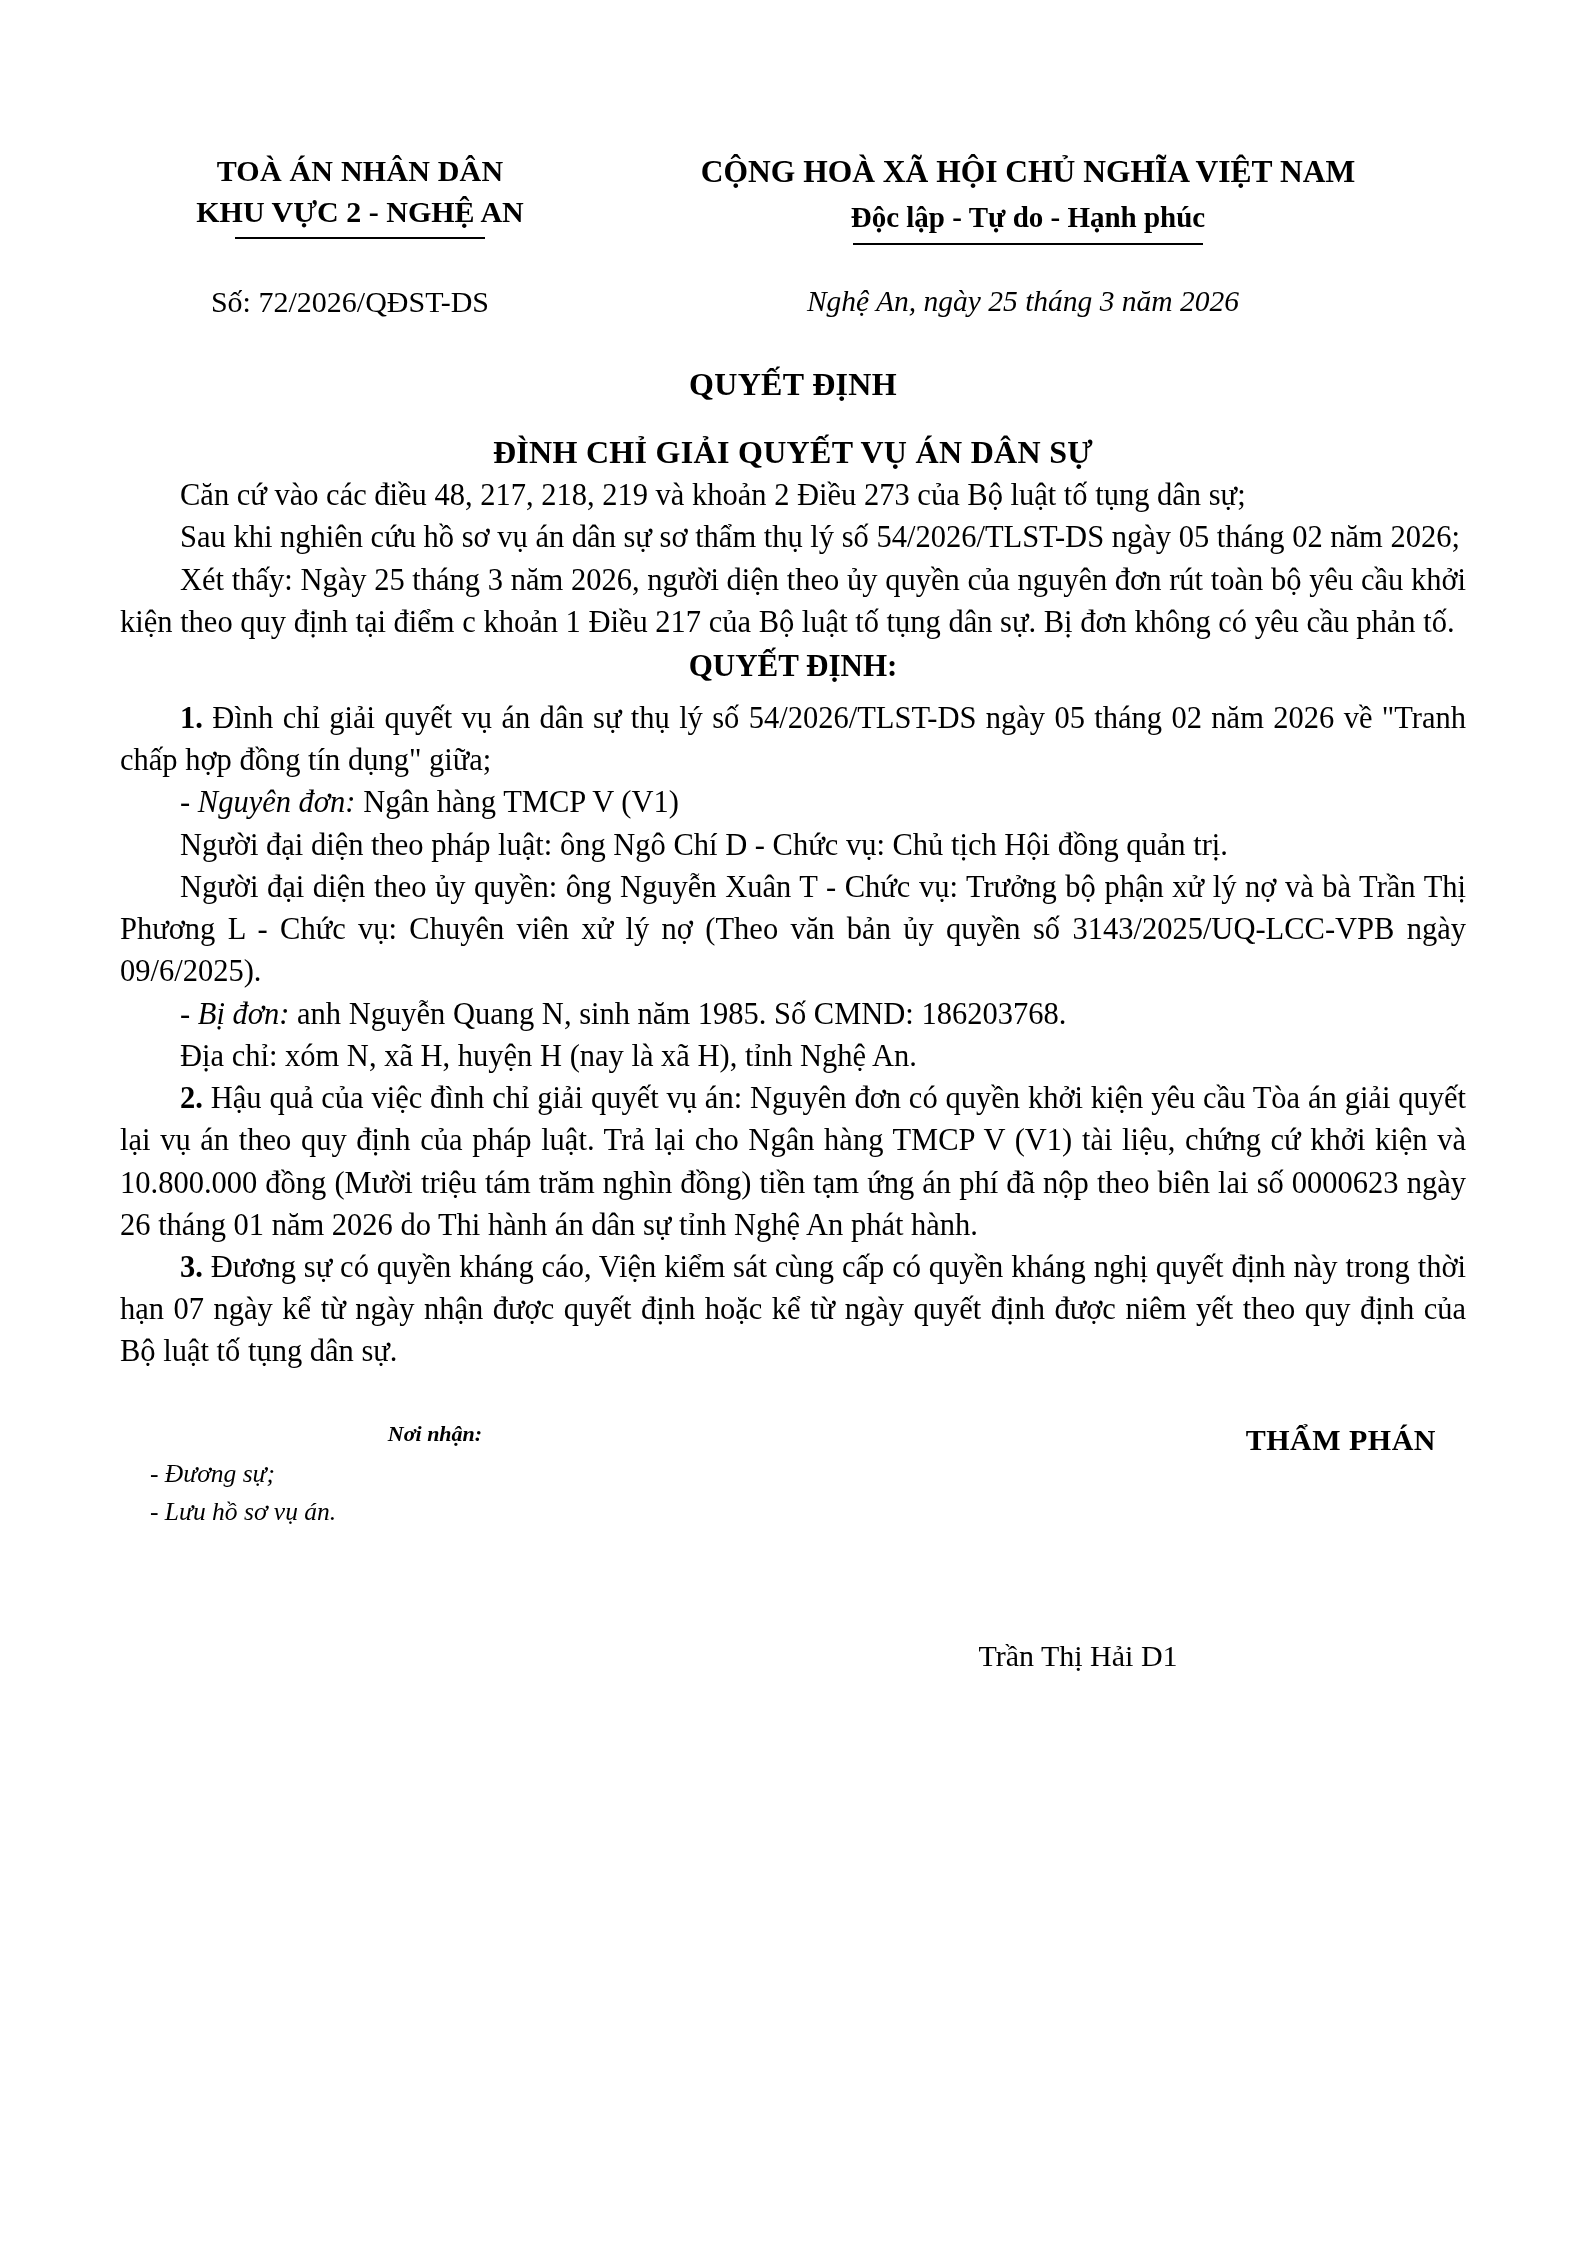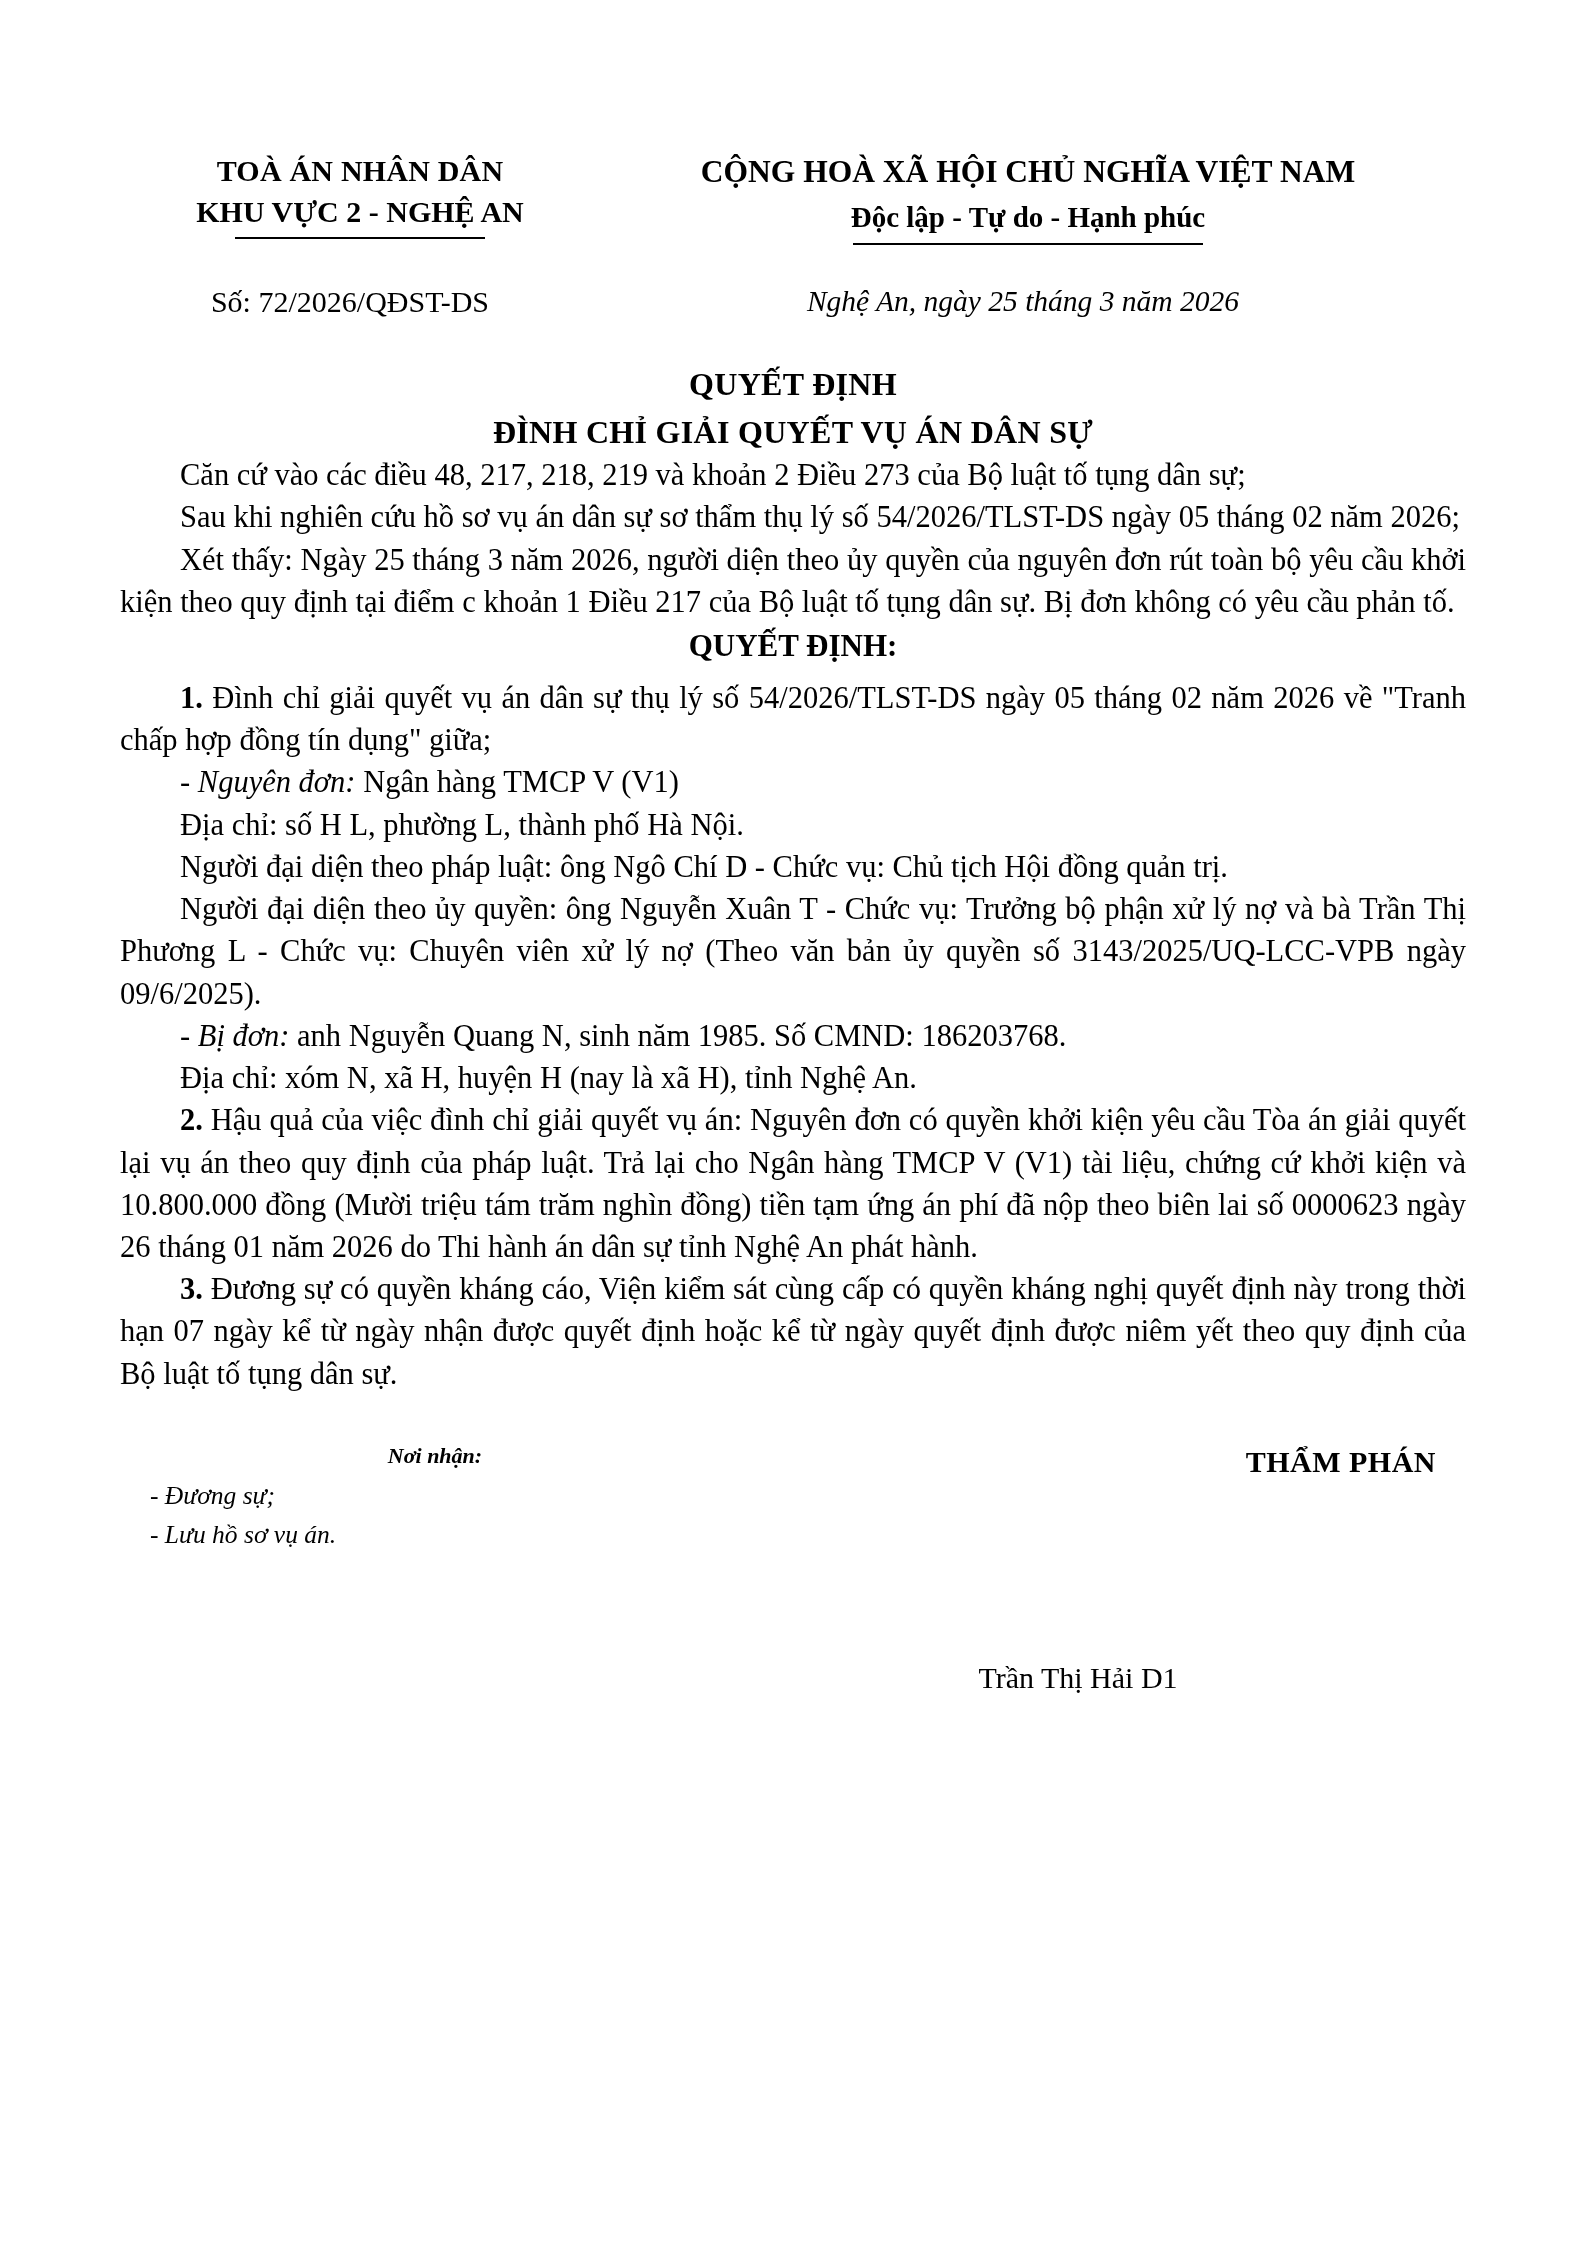--- a/index.html
+++ b/index.html
@@ -102,21 +102,21 @@
     text-align: center;
     font-weight: bold;
     font-size: 32px;
     margin-top: 40px;
     letter-spacing: 0.3px;
   }
   .title2 {
     text-align: center;
     font-weight: bold;
     font-size: 32px;
-    margin-top: 4px;
+    margin-top: 24px;
     letter-spacing: 0.3px;
   }
 
   
   p.body-par {
     margin: 0;
     text-align: justify;
     text-justify: inter-word;
     text-indent: 60px;
     font-size: 30.5px;
@@ -204,21 +204,20 @@
     <p class="body-par">Căn cứ vào các điều 48, 217, 218, 219 và khoản 2 Điều 273 của Bộ luật tố tụng dân sự;</p>
     <p class="body-par">Sau khi nghiên cứu hồ sơ vụ án dân sự sơ thẩm thụ lý số 54/2026/TLST-DS ngày 05 tháng 02 năm 2026;</p>
     <p class="body-par">Xét thấy: Ngày 25 tháng 3 năm 2026, người diện theo ủy quyền của nguyên đơn rút toàn bộ yêu cầu khởi kiện theo quy định tại điểm c khoản 1 Điều 217 của Bộ luật tố tụng dân sự. Bị đơn không có yêu cầu phản tố.</p>
 
     <div class="center-bold">QUYẾT ĐỊNH:</div>
 
     <p class="body-par"><span class="bd">1.</span><span> Đình chỉ giải quyết vụ án dân sự thụ lý số 54/2026/TLST-DS ngày 05 tháng 02 năm 2026 về "Tranh chấp hợp đồng tín dụng" giữa;</span></p>
 
     <p class="body-par"><span class="it">- Nguyên đơn:</span><span> Ngân hàng TMCP V (V1)</span></p>
 
-    <p class="body-par">Địa chỉ: số H L, phường L, thành phố Hà Nội.</p>
 
     <p class="body-par">Người đại diện theo pháp luật: ông Ngô Chí D - Chức vụ: Chủ tịch Hội đồng quản trị.</p>
 
     <p class="body-par">Người đại diện theo ủy quyền: ông Nguyễn Xuân T - Chức vụ: Trưởng bộ phận xử lý nợ và bà Trần Thị Phương L - Chức vụ: Chuyên viên xử lý nợ (Theo văn bản ủy quyền số 3143/2025/UQ-LCC-VPB ngày 09/6/2025).</p>
 
     <p class="body-par"><span class="it">- Bị đơn:</span><span> anh Nguyễn Quang N, sinh năm 1985. Số CMND: 186203768.</span></p>
 
     <p class="body-par">Địa chỉ: xóm N, xã H, huyện H (nay là xã H), tỉnh Nghệ An.</p>
 
     <p class="body-par"><span class="bd">2.</span><span> Hậu quả của việc đình chỉ giải quyết vụ án: Nguyên đơn có quyền khởi kiện yêu cầu Tòa án giải quyết lại vụ án theo quy định của pháp luật. Trả lại cho Ngân hàng TMCP V (V1) tài liệu, chứng cứ khởi kiện và 10.800.000 đồng (Mười triệu tám trăm nghìn đồng) tiền tạm ứng án phí đã nộp theo biên lai số 0000623 ngày 26 tháng 01 năm 2026 do Thi hành án dân sự tỉnh Nghệ An phát hành.</span></p>

